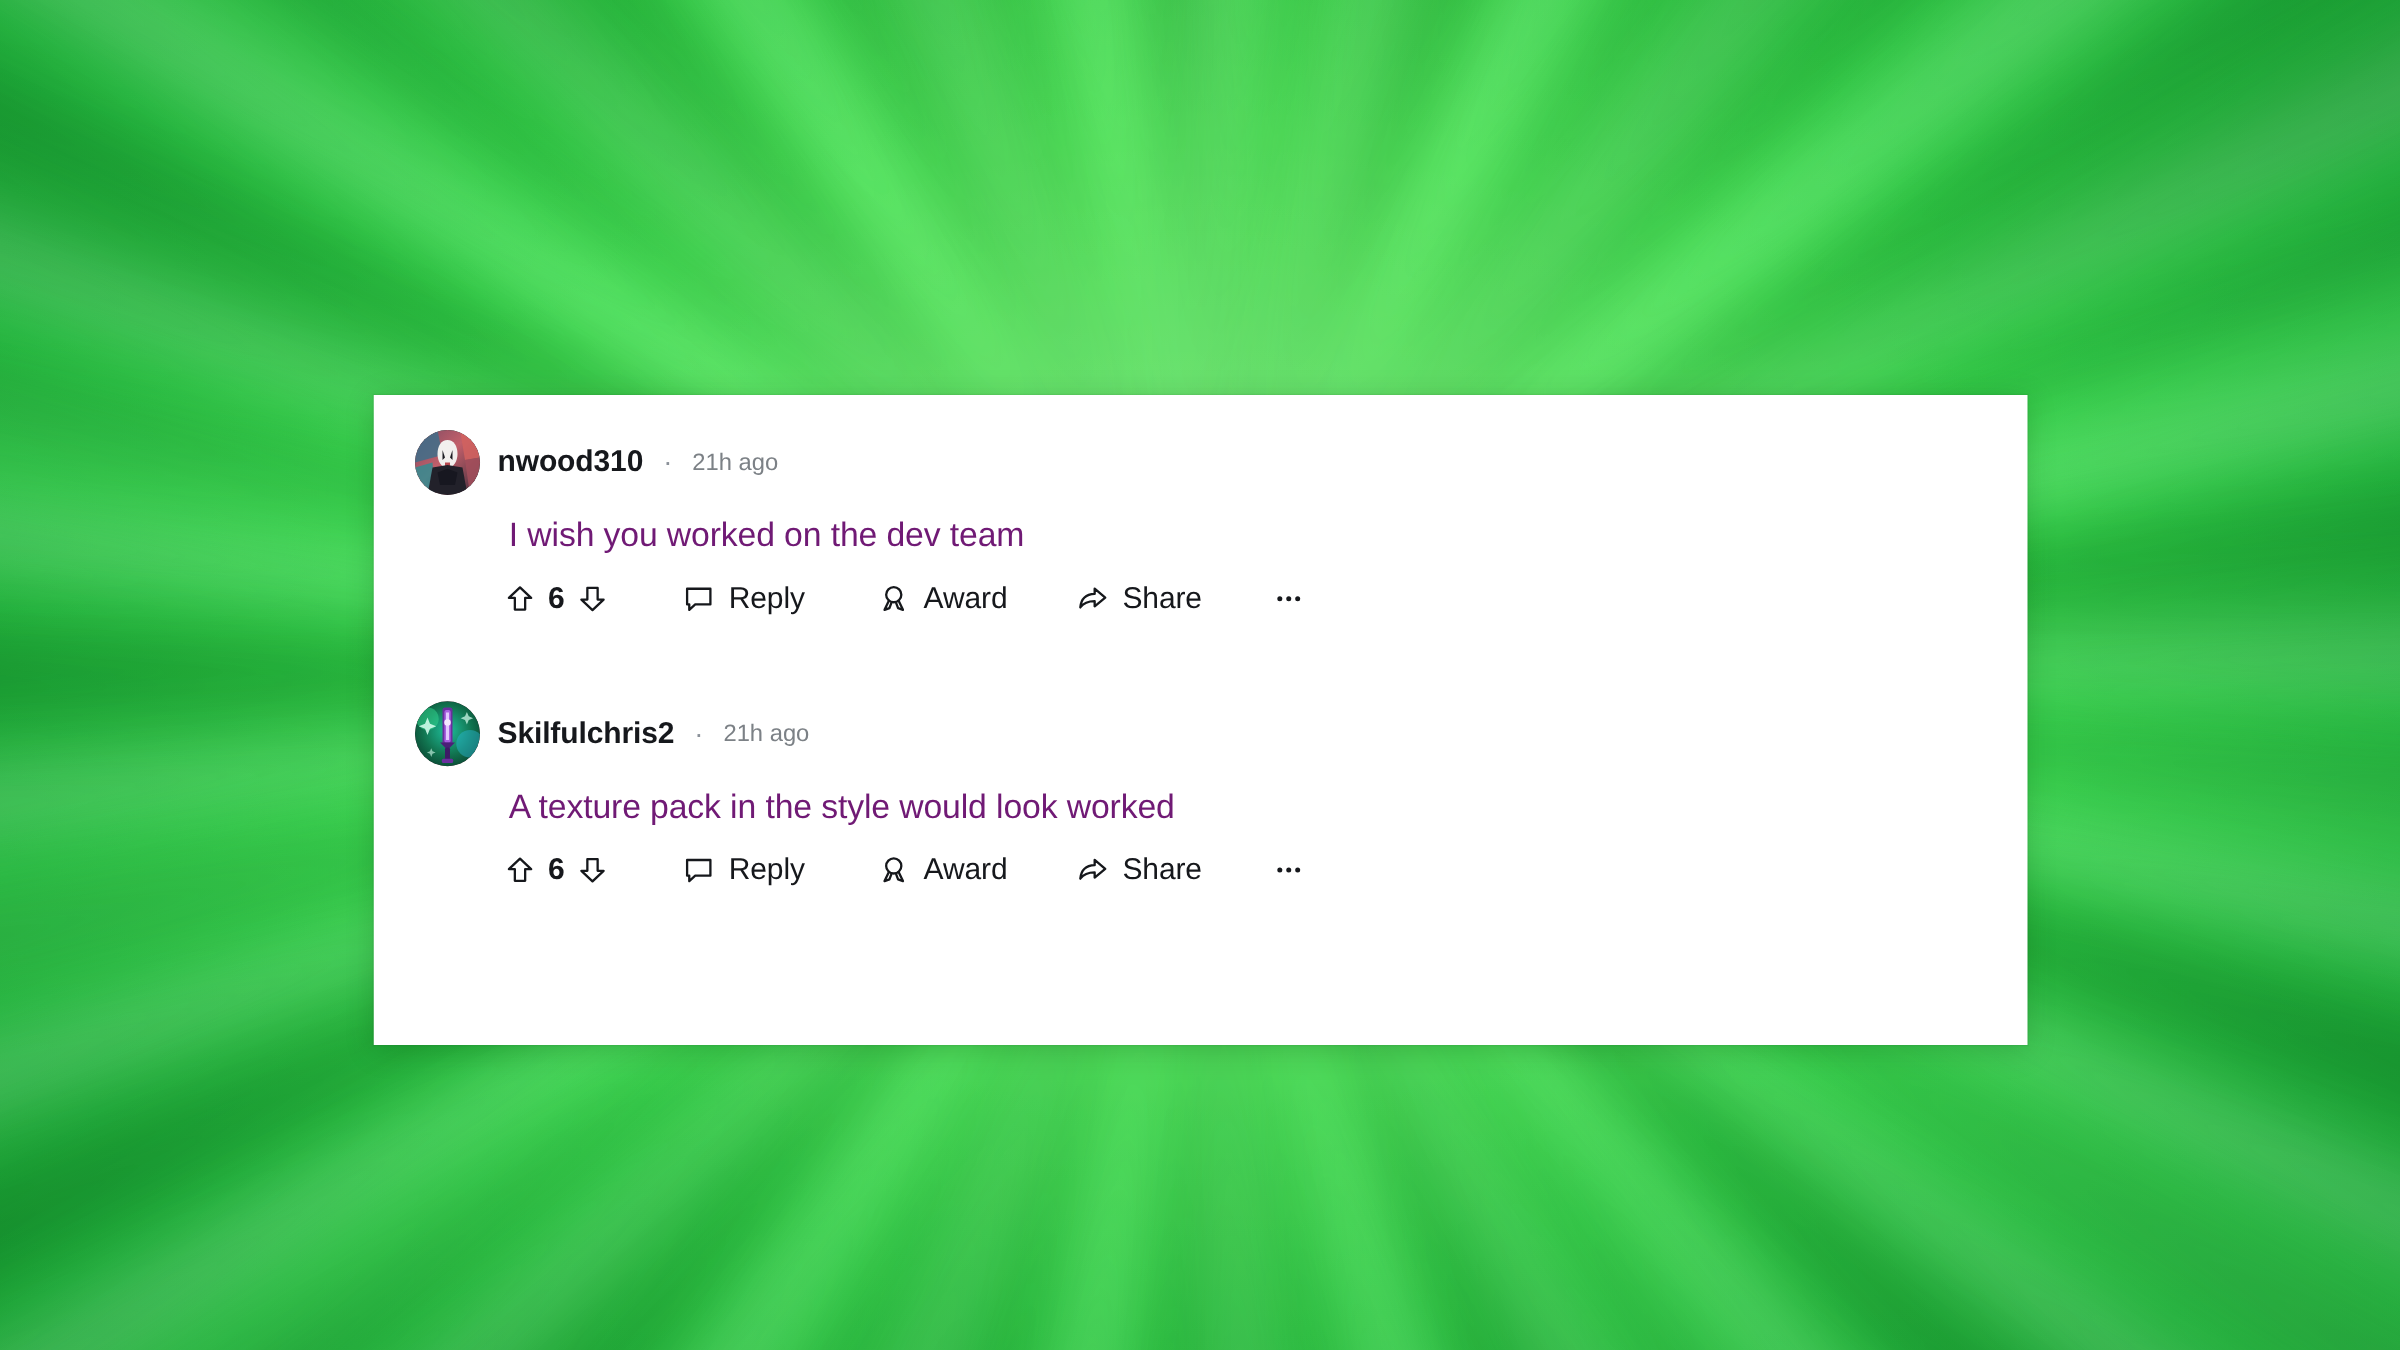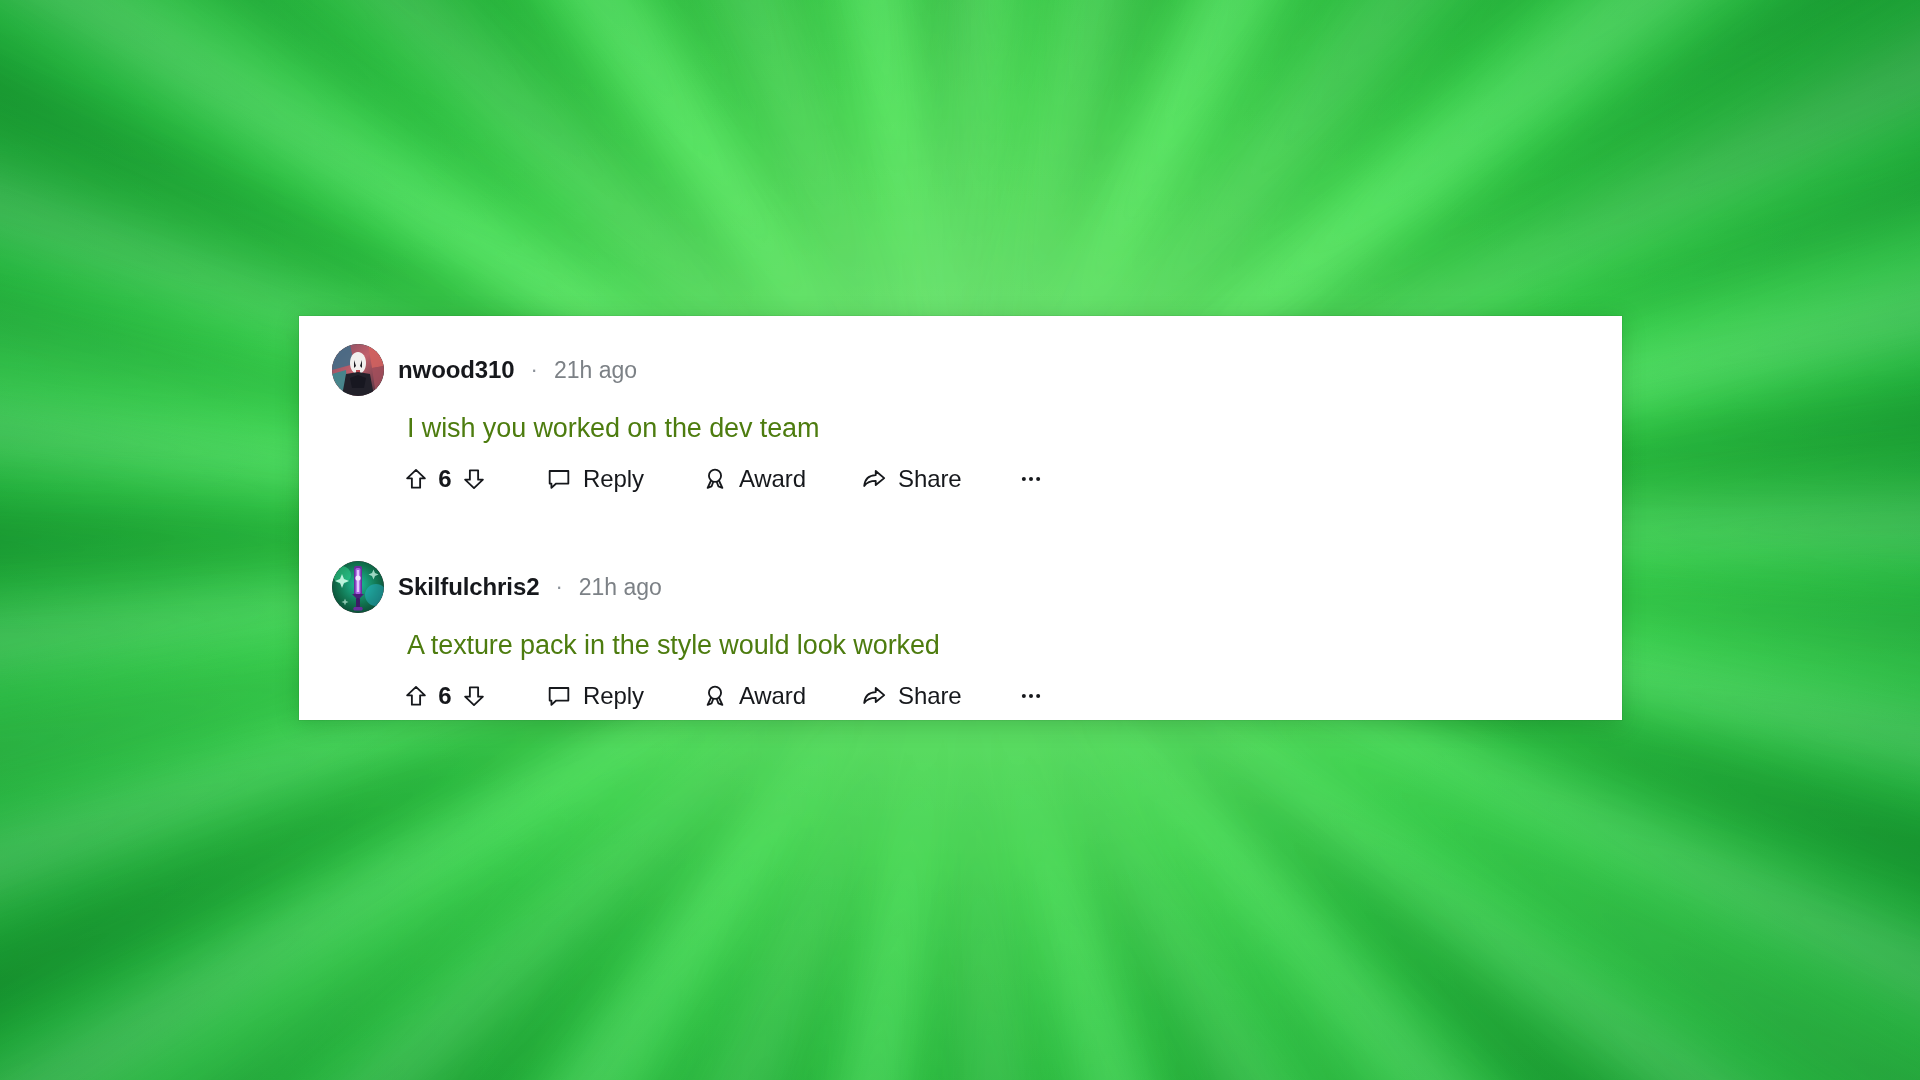--- a/index.html
+++ b/index.html
@@ -65,21 +65,21 @@
     inset: 0;
     background: radial-gradient(ellipse at 50% 45%, rgba(255,255,255,0.10) 0%, rgba(255,255,255,0) 45%, rgba(0,70,15,0.16) 100%);
   }
 
   
   #comment-card {
     position: absolute;
     left: 299px;
     top: 316px;
     width: 1323px;
-    height: 404px;
+    height: 520px;
     background: #ffffff;
     box-shadow: 0 4px 22px rgba(0, 60, 10, 0.22), 0 0 0 1px rgba(0,0,0,0.05);
   }
 
   .comment {
     position: relative;
     padding: 0 0 0 0;
   }
 
   .comment-head {
@@ -106,28 +106,28 @@
     letter-spacing: -0.1px;
     line-height: 1;
   }
   .dot-sep {
     font-size: 22px;
     color: #8b9199;
     line-height: 1;
     padding: 0 2px;
   }
   .timestamp {
-    font-size: 23px;
+    font-size: 19px;
     color: #7c8186;
     line-height: 1;
   }
 
   .comment-body {
     font-size: 27px;
-    color: #4d7c0f;
+    color: #701a75;
     line-height: 1.3;
     letter-spacing: -0.1px;
   }
 
   
   .actions {
     display: flex;
     align-items: center;
     color: #16181c;
   }

